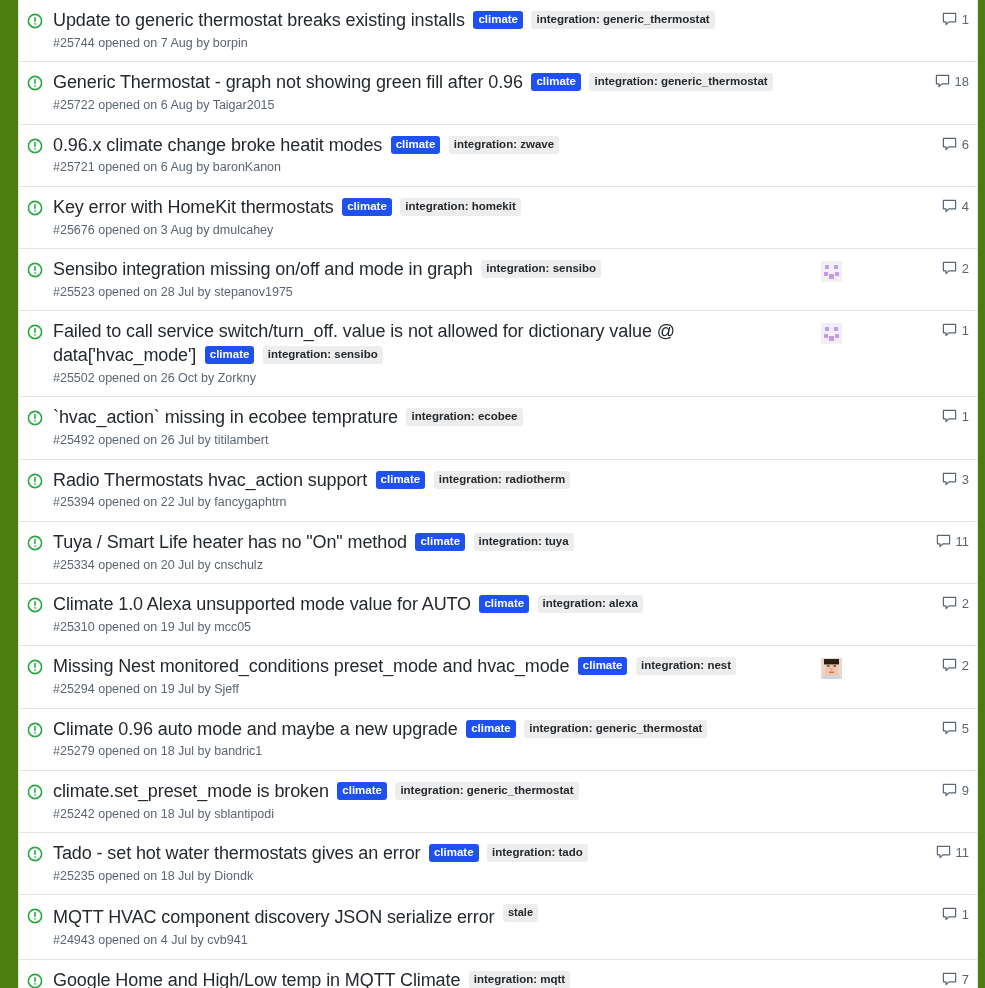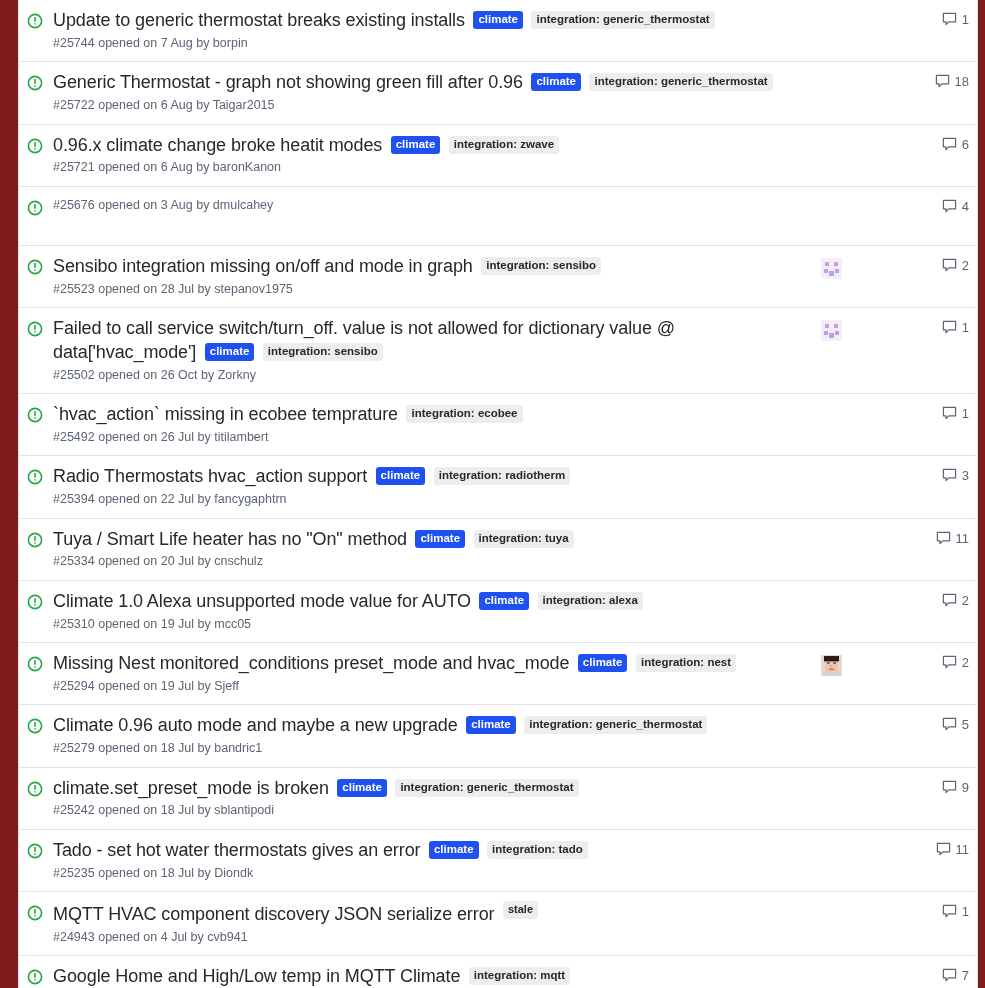--- a/index.html
+++ b/index.html
@@ -6,21 +6,21 @@
   html, body {
     margin: 0;
     padding: 0;
     background: #ffffff;
     font-family: "Liberation Sans", sans-serif;
   }
   #page {
     position: relative;
     width: 985px;
     height: 988px;
-    background: #7f1d1d;
+    background: #4d7c0f;
     overflow: hidden;
   }
   .issue-list {
     position: absolute;
     left: 18px;
     top: 0;
     width: 960px;
     border-left: 1px solid #e1e4e8;
     border-right: 1px solid #e1e4e8;
     background: #ffffff;
@@ -196,20 +196,21 @@
       </div>
       <div class="issue-row">
         <span class="state-icon">
           <svg width="16" height="16" viewBox="0 0 16 16">
             <circle cx="8" cy="8" r="6.6" fill="none" stroke="#28a745" stroke-width="1.6"></circle>
             <rect x="7.2" y="3.9" width="1.6" height="5" rx="0.7" fill="#28a745"></rect>
             <rect x="7.2" y="10" width="1.6" height="1.7" rx="0.8" fill="#28a745"></rect>
           </svg>
         </span>
         <div class="issue-main">
+          <div class="title-line"><a class="issue-title" style="text-decoration: none; color: rgb(36, 41, 46);">Key error with HomeKit thermostats</a> <span class="label blue" style="background: rgb(31, 81, 240); color: rgb(255, 255, 255);">climate</span> <span class="label gray" style="background: rgb(237, 237, 237); color: rgb(36, 41, 46);">integration: homekit</span></div>
           <div class="issue-meta" style="color: rgb(91, 101, 115);">#25676 opened on 3 Aug by dmulcahey</div>
         </div>
         <div class="issue-side">
           <span class="avatar-spacer"></span>
           <a class="comments" style="text-decoration: none;">
             <span>
               <svg width="15" height="15" viewBox="0 0 16 16">
                 <path d="M1.5 1.5h13v9h-7.2l-3 3v-3H1.5z" fill="none" stroke="#5b6573" stroke-width="1.3" stroke-linejoin="round"></path>
               </svg>
             </span>

